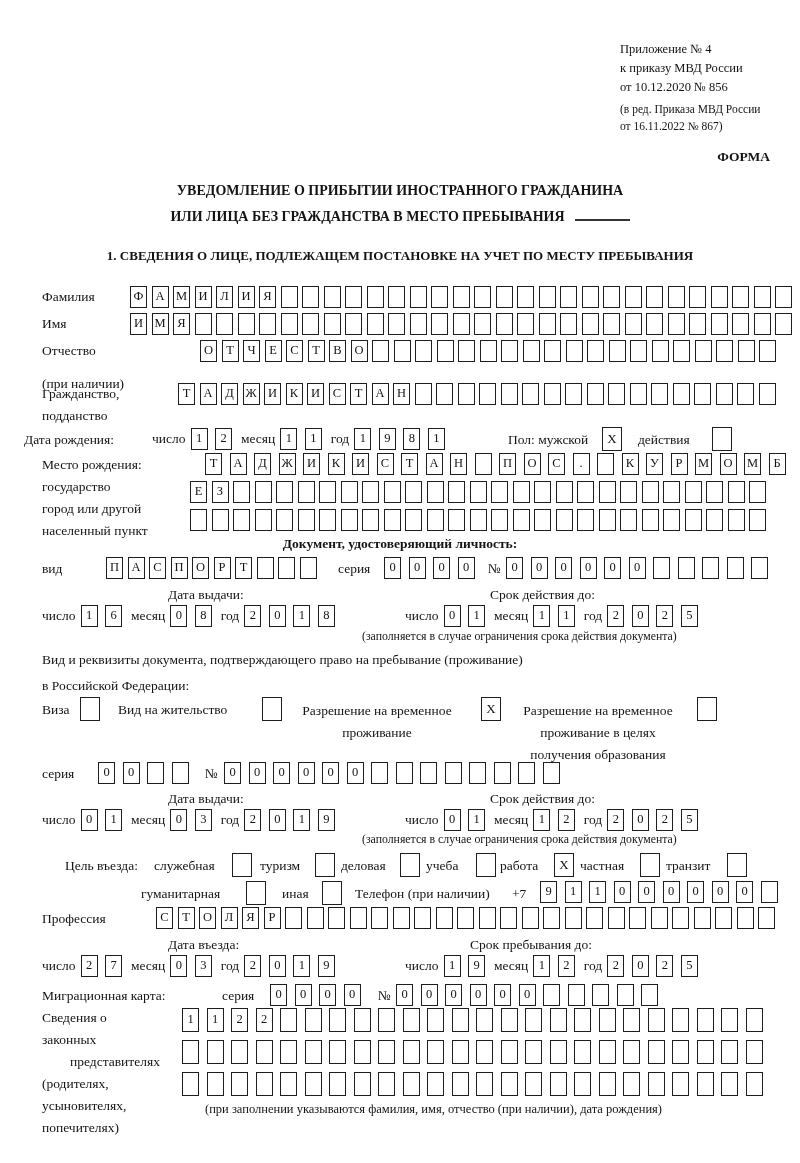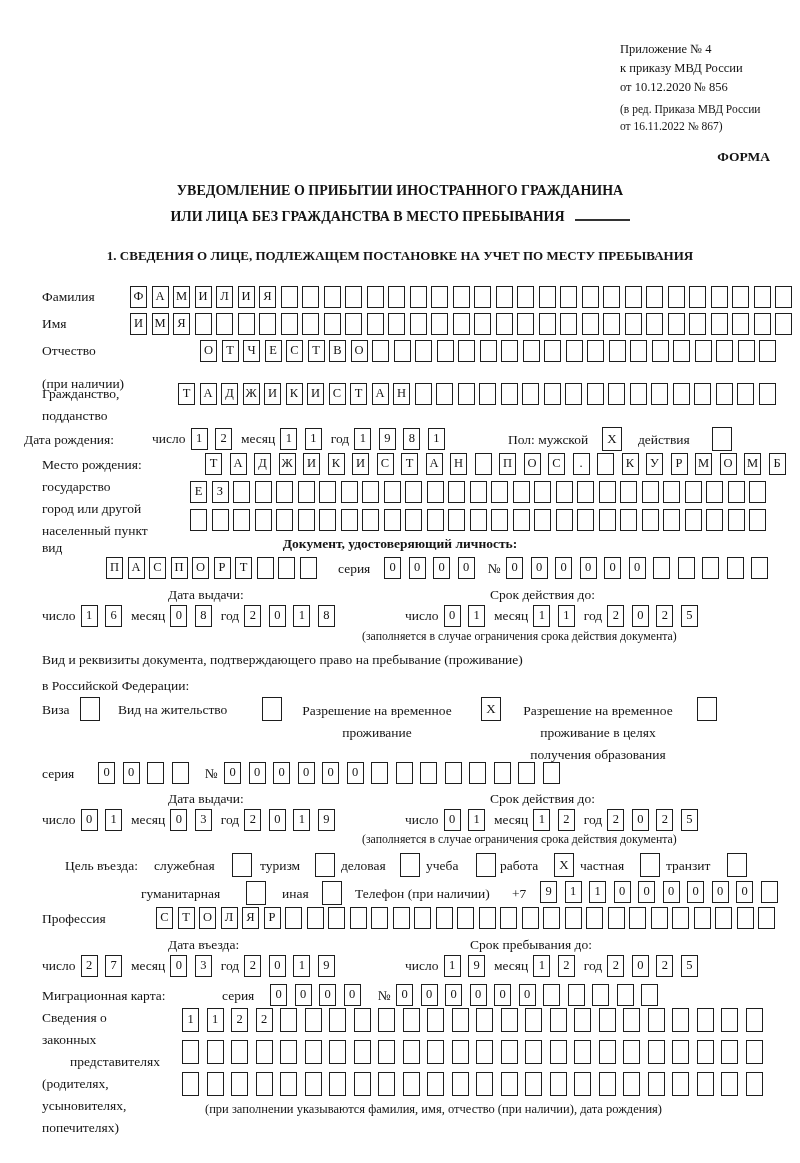--- a/index.html
+++ b/index.html
@@ -289,21 +289,21 @@
       <span class="cell"></span>
       <span class="cell"></span>
       <span class="cell"></span>
       <span class="cell"></span>
       <span class="cell"></span>
       <span class="cell"></span>
       <span class="cell"></span>
     </div>
 
   <div class="r ctr b" style="top:536px;font-size:13.5px;">Документ, удостоверяющий личность:</div>
-  <div class="r" style="left:42px;top:540px;">вид</div>
+  <div class="r" style="left:42px;top:561px;">вид</div>
   <div class="r cells" style="left:106px;top:557px;">
       <span class="cell">П</span>
       <span class="cell">А</span>
       <span class="cell">С</span>
       <span class="cell">П</span>
       <span class="cell">О</span>
       <span class="cell">Р</span>
       <span class="cell">Т</span>
       <span class="cell"></span>
       <span class="cell"></span>

